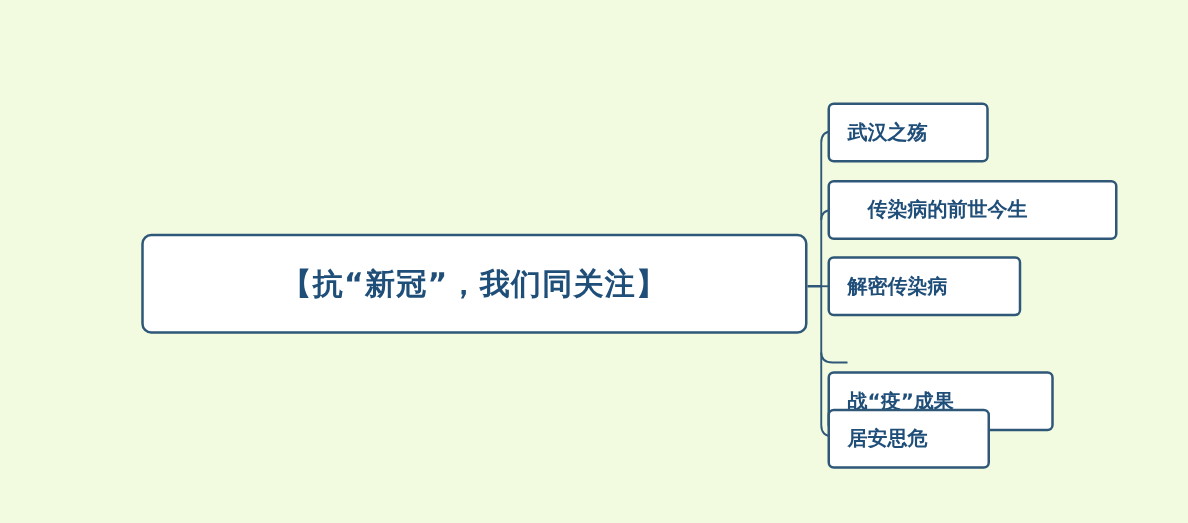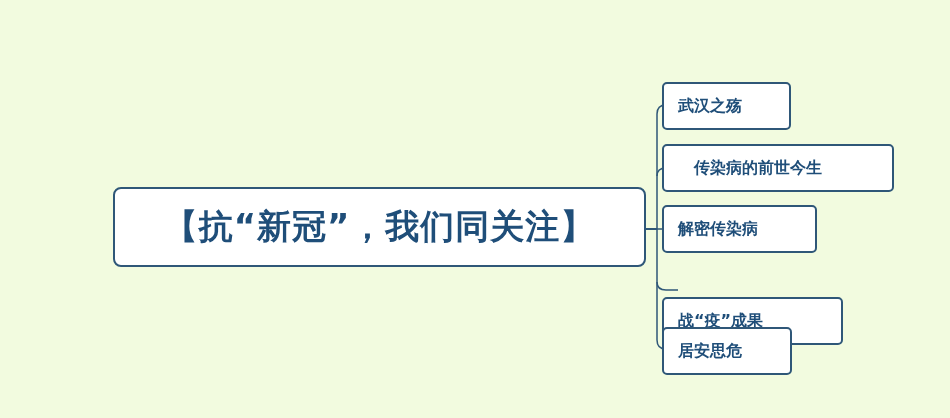--- a/index.html
+++ b/index.html
@@ -17,21 +17,21 @@
       position: absolute;
       left: 113px; top: 187px;
       width: 533px; height: 80px;
       box-sizing: border-box;
       background: #ffffff;
       border: 2px solid #2f5778;
       border-radius: 8px;
       display: flex; align-items: center; justify-content: center;
       color: #1f4e79;
       font-weight: bold;
-      font-size: 34px;
+      font-size: 24px;
       letter-spacing: 1px;
     }
     .child-node {
       position: absolute;
       left: 662px;
       height: 48px;
       box-sizing: border-box;
       background: #ffffff;
       border: 2px solid #2f5778;
       border-radius: 5px;

